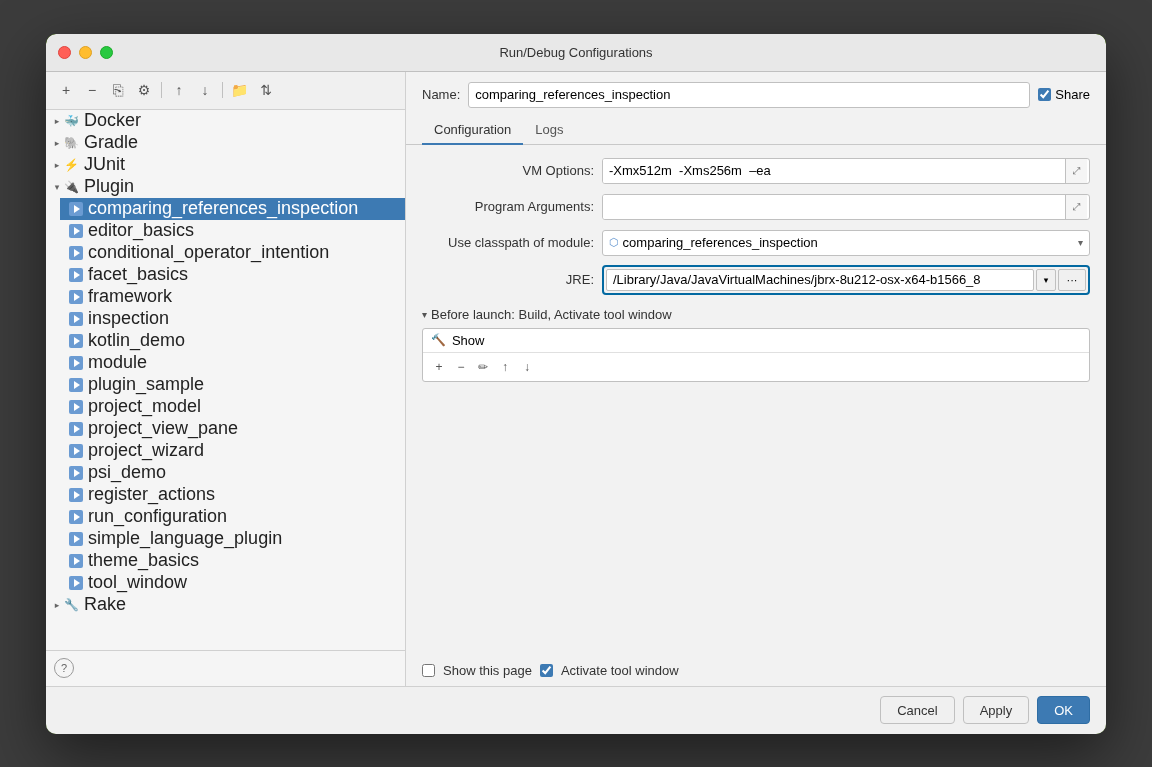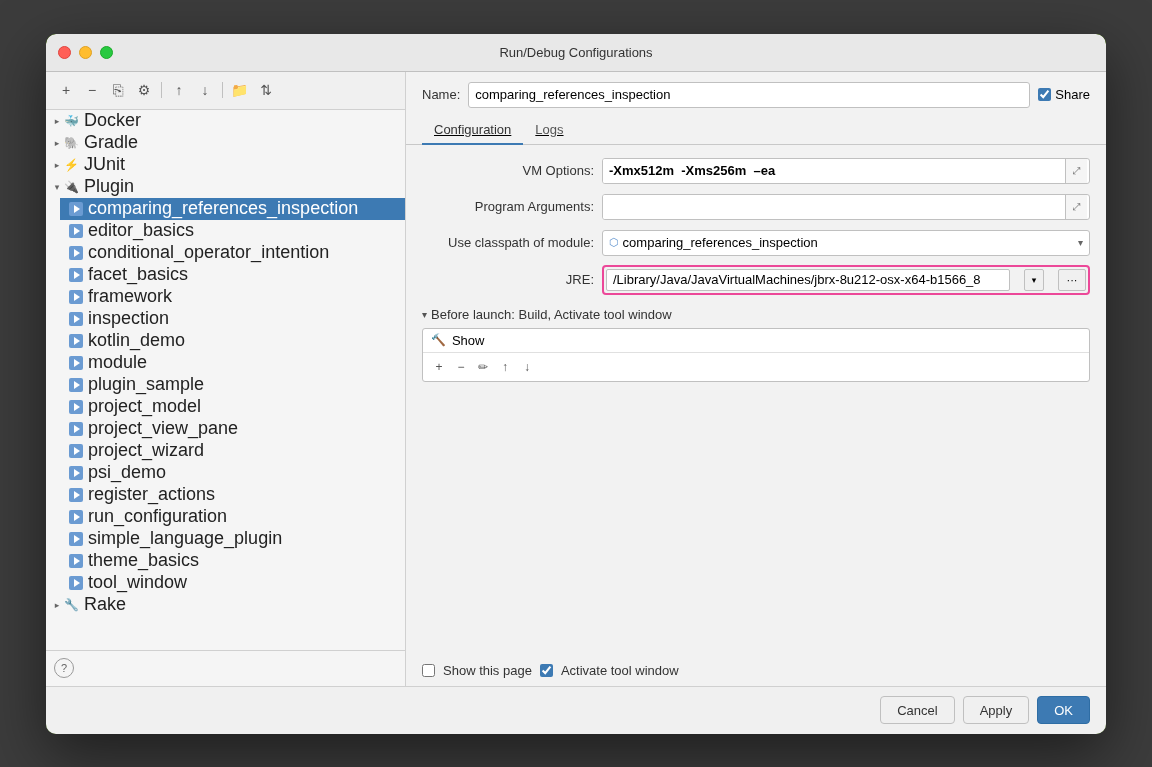--- a/index.html
+++ b/index.html
@@ -204,21 +204,20 @@
     .share-checkbox {
       width: 13px;
       height: 13px;
       accent-color: #3d7ab3;
     }
     .tabs-row {
       display: flex;
       border-bottom: 1px solid #c8c8c8;
       padding: 0 16px;
       background: #f2f2f2;
-      text-decoration: underline;
     }
     .tab {
       padding: 6px 12px;
       font-size: 13px;
       color: #555;
       cursor: pointer;
       border-bottom: 2px solid transparent;
       margin-bottom: -1px;
     }
     .tab.active {
@@ -271,21 +270,20 @@
       overflow: hidden;
     }
     .input-with-expand input {
       border: none;
       outline: none;
       width: calc(100% - 22px);
       padding: 0 6px;
       font-size: 13px;
       background: transparent;
       height: 100%;
-      font-weight: bold;
     }
     .select-field {
       flex: 1;
       height: 26px;
       border: 1px solid #c0c0c0;
       border-radius: 3px;
       background: white;
       display: flex;
       align-items: center;
       padding: 0 6px;
@@ -642,21 +640,21 @@
           <span class="form-label">Use classpath of module:</span>
           <div class="select-field" style="flex:1; border:1px solid #c0c0c0; border-radius:3px; background:white; height:26px; display:flex; align-items:center; padding:0 6px; cursor:pointer;">
             <span style="color:#6b9bd2; margin-right:4px; font-size:11px;">⬡</span>
             <span>comparing_references_inspection</span>
             <span class="select-arrow" style="margin-left:auto;">▾</span>
           </div>
         </div>
 
         <div class="form-row">
           <span class="form-label">JRE:</span>
-          <div style="flex:1; display:flex; gap:14px; border:2px solid #ec4899; border-radius:4px; padding:2px; background:transparent;">
+          <div style="flex:1; display:flex; gap:2px; border:2px solid #0369a1; border-radius:4px; padding:2px; background:transparent;">
             <div style="flex:1; height:22px; border:1px solid #c0c0c0; border-radius:2px; background:white; display:flex; align-items:center; padding:0 6px; font-size:13px;">
               <span>/Library/Java/JavaVirtualMachines/jbrx-8u212-osx-x64-b1566_8</span>
             </div>
             <button style="width:20px; height:22px; border:1px solid #c0c0c0; border-radius:2px; background:#f0f0f0; cursor:pointer; font-size:9px; display:flex; align-items:center; justify-content:center;">▾</button>
             <button style="width:28px; height:22px; border:1px solid #c0c0c0; border-radius:2px; background:#f0f0f0; cursor:pointer; font-size:11px; display:flex; align-items:center; justify-content:center;">···</button>
           </div>
         </div>
 
         <div style="margin-top:12px;">
           <div style="display:flex; align-items:center; margin-bottom:6px;">

